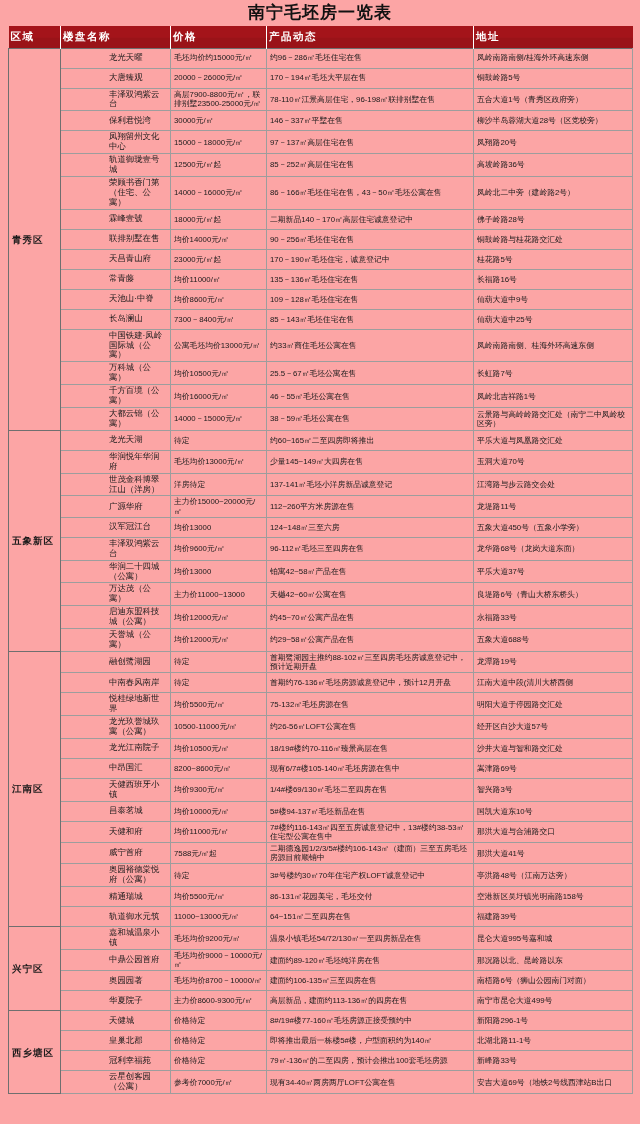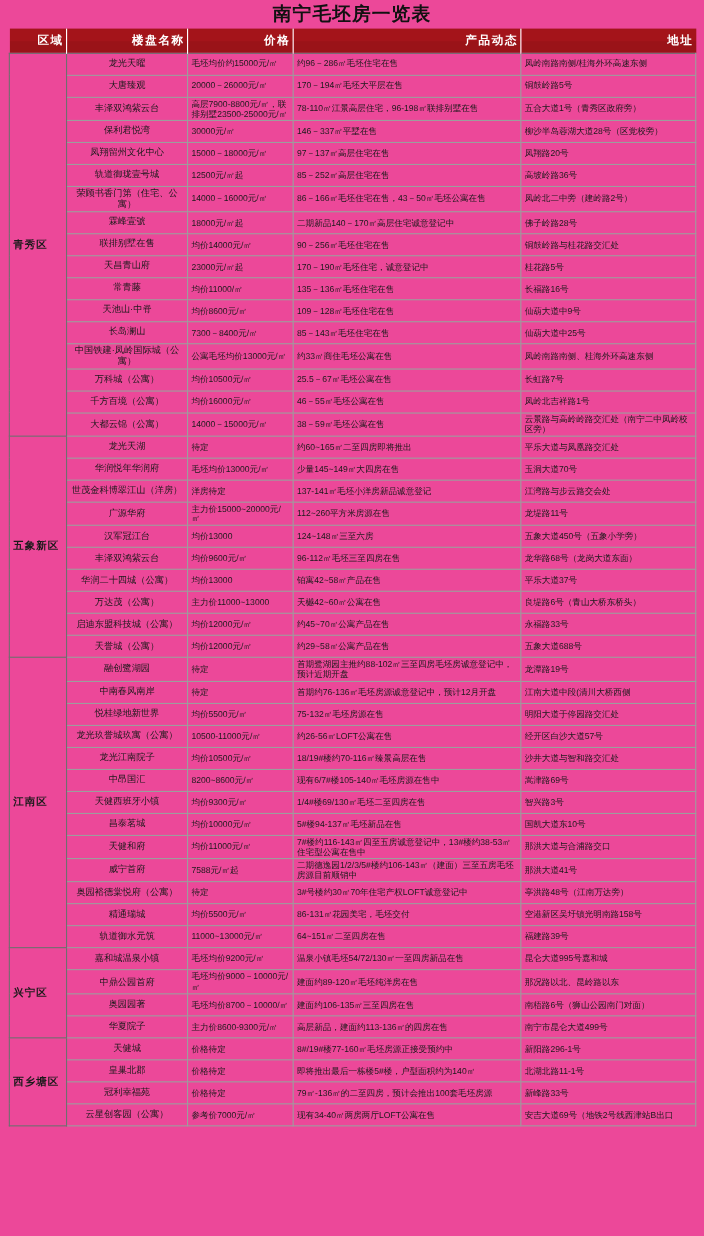--- a/index.html
+++ b/index.html
@@ -11,21 +11,21 @@
     width: 640px;
     height: 1124px;
     font-family: "Liberation Sans", "DejaVu Sans", sans-serif;
     color: #1a1a1a;
     overflow: hidden;
   }
   #page {
     width: 640px;
     height: 1124px;
     position: relative;
-    background: #ec4899;
+    background: #fca5a5;
     padding: 0 8px;
   }
   .title-bar {
     height: 26px;
     display: flex;
     align-items: center;
     justify-content: center;
   }
   .title-bar .title {
     font-size: 17px;
@@ -47,21 +47,21 @@
   table.sheet col.c-addr    { width: 159px; }
 
   thead th {
     background: linear-gradient(180deg,#A4141A 0%, #A4141A 52%, #9A1318 53%, #9A1318 100%);
     color: #ffffff;
     font-size: 10.5px;
     font-weight: 700;
     letter-spacing: 1.5px;
     height: 22px;
     padding: 0 2px;
-    text-align: right;
+    text-align: left;
     border-right: 1px solid #ffffff;
     border-left: 1px solid #ffffff;
     vertical-align: middle;
   }
   thead th:first-child { border-left: none; }
   thead th:last-child  { border-right: none; }
 
   tbody td {
     border: 1px solid #9d9d9d;
     padding: 1px 3px;
@@ -75,22 +75,23 @@
     font-weight: 700;
     font-size: 9.5px;
     letter-spacing: 1px;
     border-left: 1px solid #6f6f6f;
     border-right: 1px solid #6f6f6f;
     border-top: 1px solid #6f6f6f;
     border-bottom: 1px solid #6f6f6f;
   }
   tbody tr.group-start td { border-top: 1px solid #6f6f6f; }
   tbody td.name {
-    text-align: center;
+    text-align: left;
     font-size: 8.4px;
+    padding-left: 48px;
   }
   tbody td.price,
   tbody td.product,
   tbody td.addr {
     text-align: left;
     font-size: 7.8px;
   }
 </style>
 </head>
 <body>

